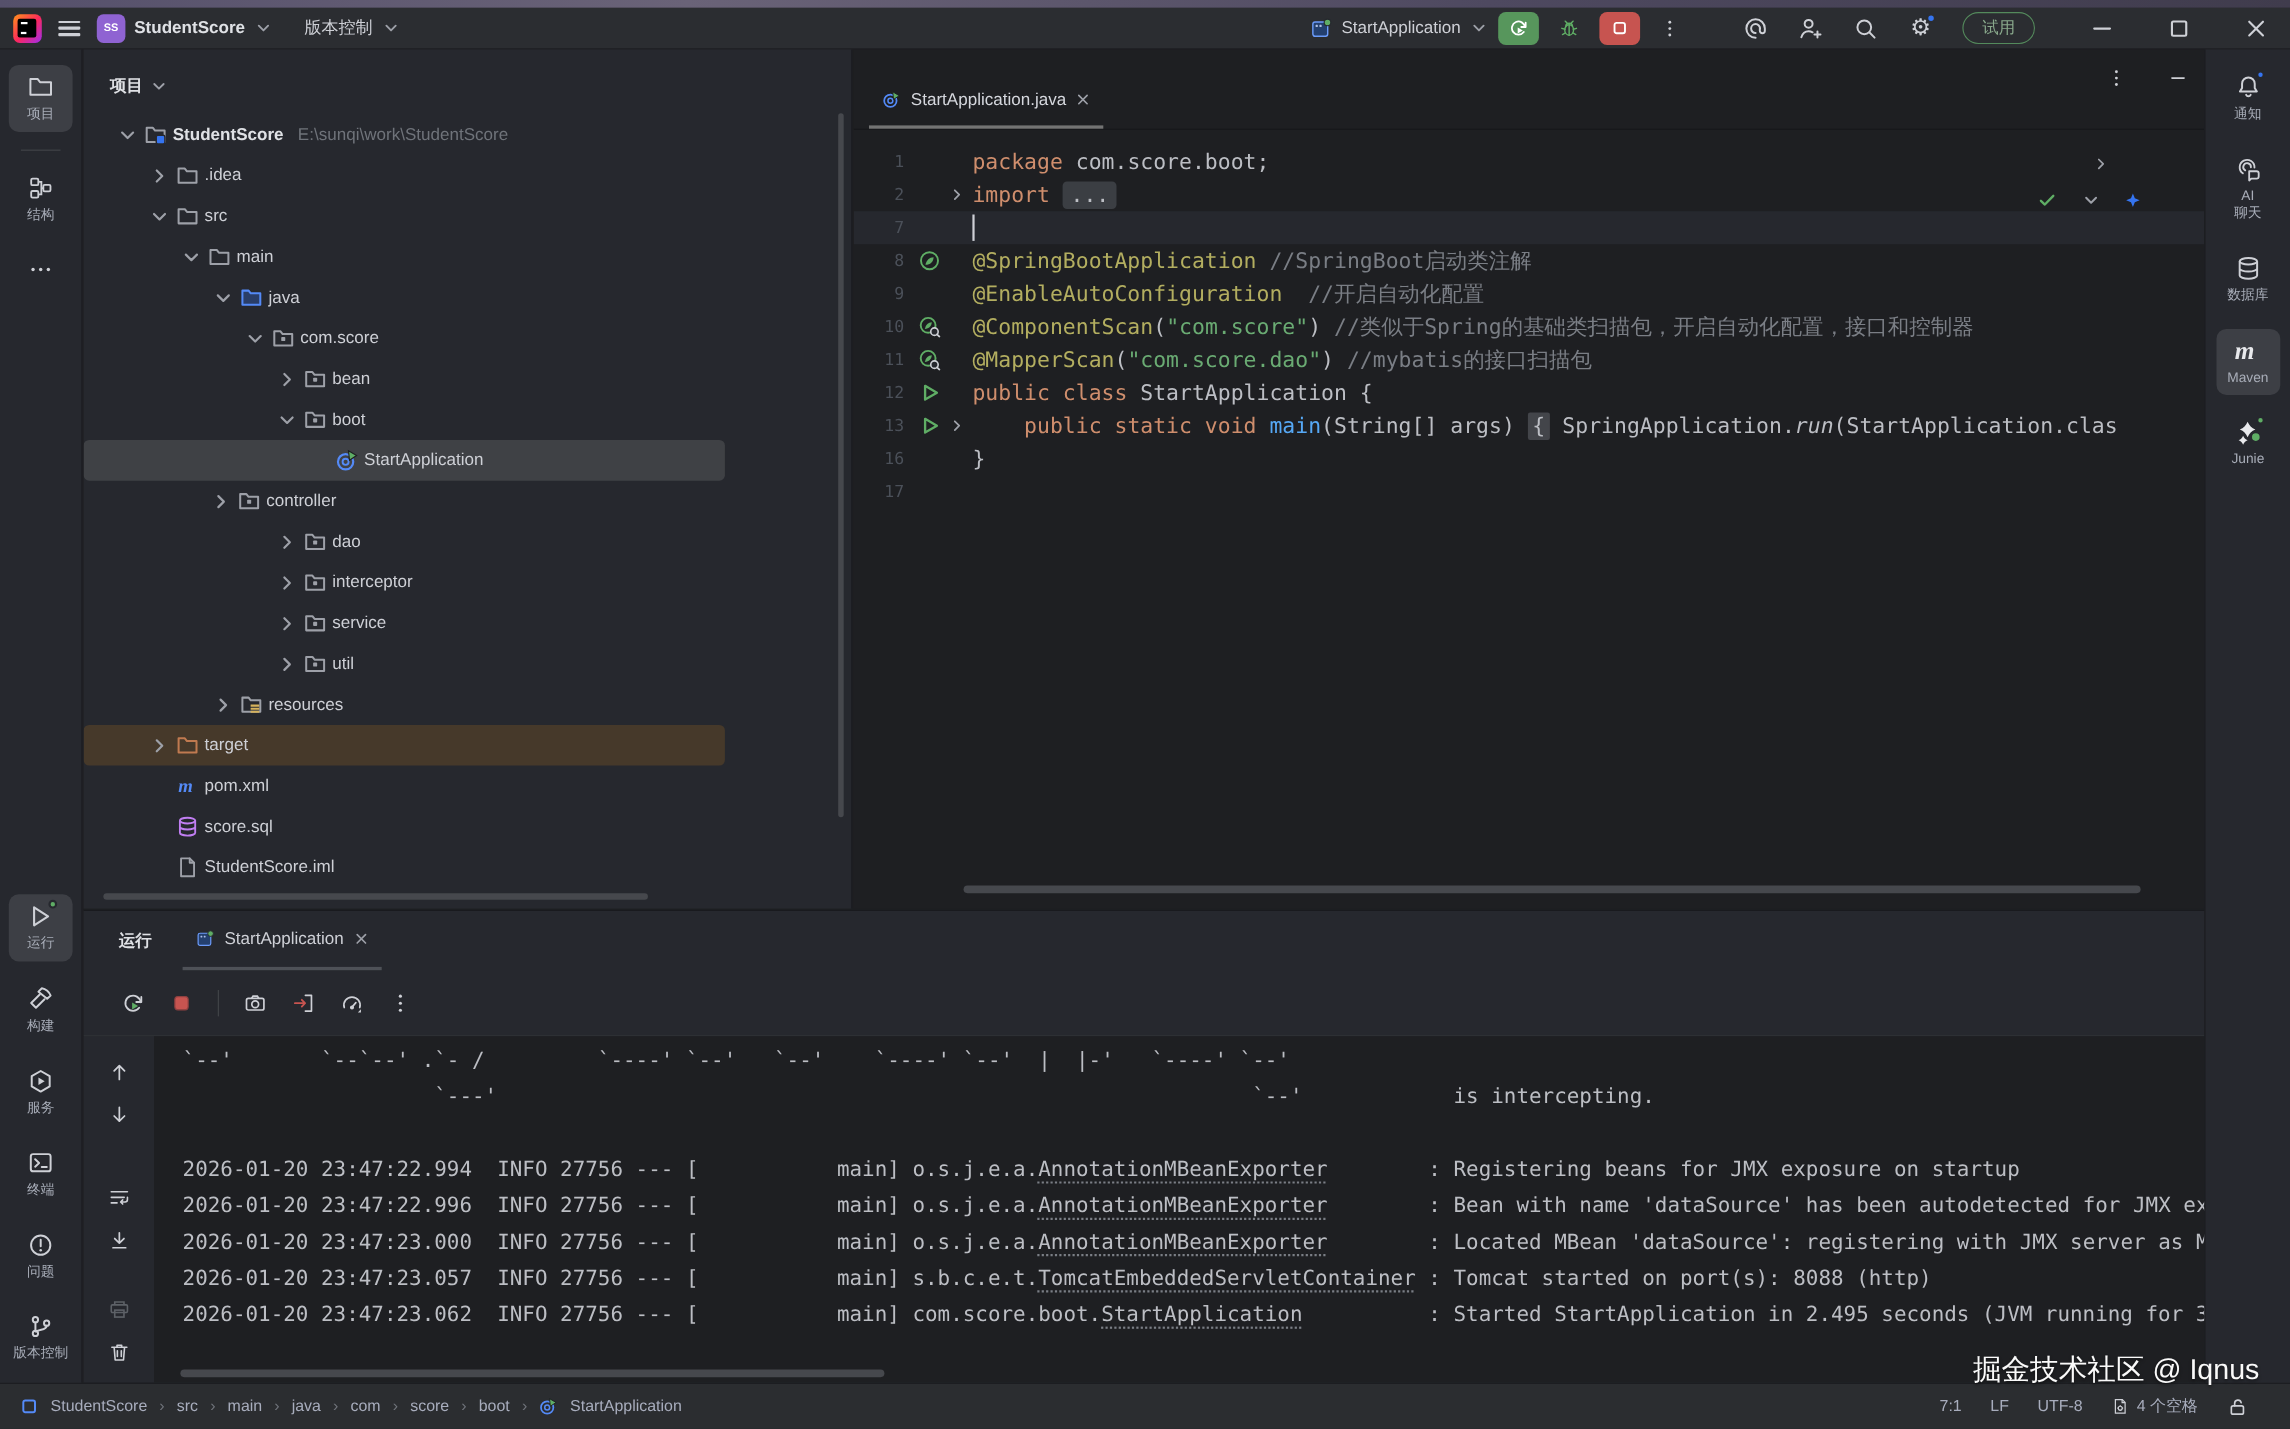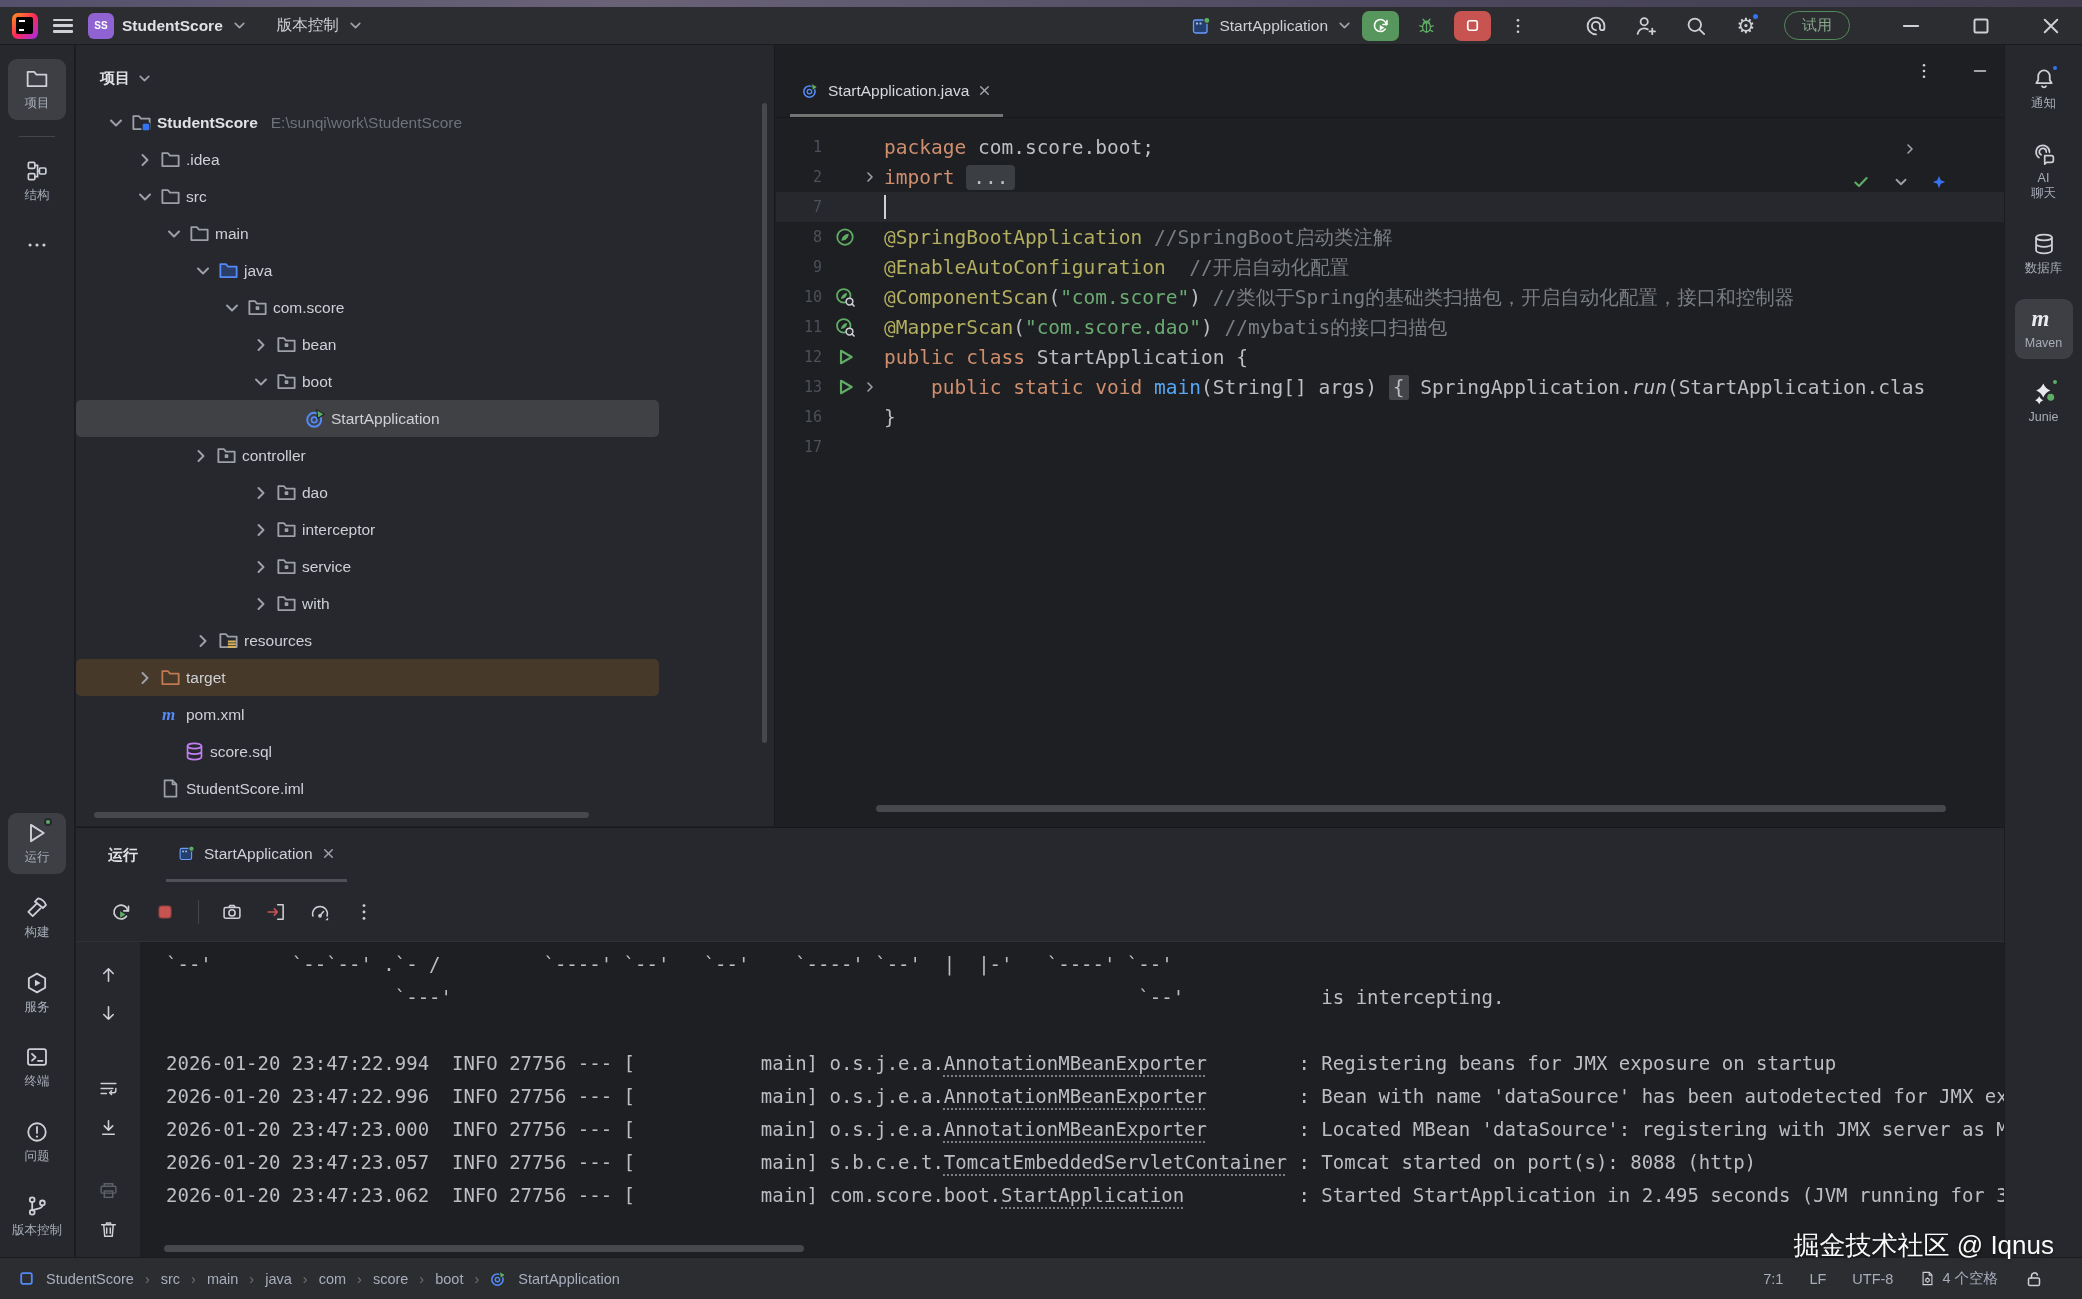--- a/index.html
+++ b/index.html
@@ -571,21 +571,21 @@
           <svg viewBox="0 0 16 16">
             <path d="M6 4l4 4-4 4" fill="none" stroke-linecap="round" stroke-linejoin="round" stroke="#9da0a8" stroke-width="1.6"></path>
           </svg>
         </span>
         <span class="tico">
           <svg viewBox="0 0 16 16">
             <path d="M1.8 3.2h4.3l1.5 1.9h6.6V13H1.8z" fill="none" stroke-linecap="round" stroke-linejoin="round" stroke="#9da0a8" stroke-width="1.4"></path>
             <rect x="6.6" y="7.1" width="2.8" height="2.8" rx=".6" fill="#9da0a8"></rect>
           </svg>
         </span>
-        <span class="tlabel">with</span>
+        <span class="tlabel">util</span>
       </div>
       <div class="trow" style="padding-left: 117px;">
         <span class="tchev ico s16">
           <svg viewBox="0 0 16 16">
             <path d="M6 4l4 4-4 4" fill="none" stroke-linecap="round" stroke-linejoin="round" stroke="#9da0a8" stroke-width="1.6"></path>
           </svg>
         </span>
         <span class="tico">
           <svg viewBox="0 0 16 16">
             <path d="M1.8 3.2h4.3l1.5 1.9h6.6V13H1.8z" fill="none" stroke-linecap="round" stroke-linejoin="round" stroke="#9da0a8" stroke-width="1.4"></path>
@@ -609,21 +609,21 @@
       </div>
       <div class="trow" style="padding-left: 59px;">
         <span class="tchev ico s16"></span>
         <span class="tico">
           <svg viewBox="0 0 16 16">
             <text x="1.5" y="12.5" font-size="13" font-style="italic" font-weight="700" fill="#548af7" font-family="Liberation Serif,serif">m</text>
           </svg>
         </span>
         <span class="tlabel">pom.xml</span>
       </div>
-      <div class="trow" style="padding-left: 59px; margin-left: 24px;">
+      <div class="trow" style="padding-left: 59px;">
         <span class="tchev ico s16"></span>
         <span class="tico">
           <svg viewBox="0 0 16 16">
             <ellipse cx="8" cy="3.8" rx="5.3" ry="2" fill="none" stroke="#c07ef2" stroke-width="1.3"></ellipse>
             <path d="M2.7 3.8v8.4c0 1.1 2.4 2 5.3 2s5.3-.9 5.3-2V3.8M2.7 8c0 1.1 2.4 2 5.3 2s5.3-.9 5.3-2" fill="none" stroke="#c07ef2" stroke-width="1.3"></path>
           </svg>
         </span>
         <span class="tlabel">score.sql</span>
       </div>
       <div class="trow" style="padding-left: 59px;">

